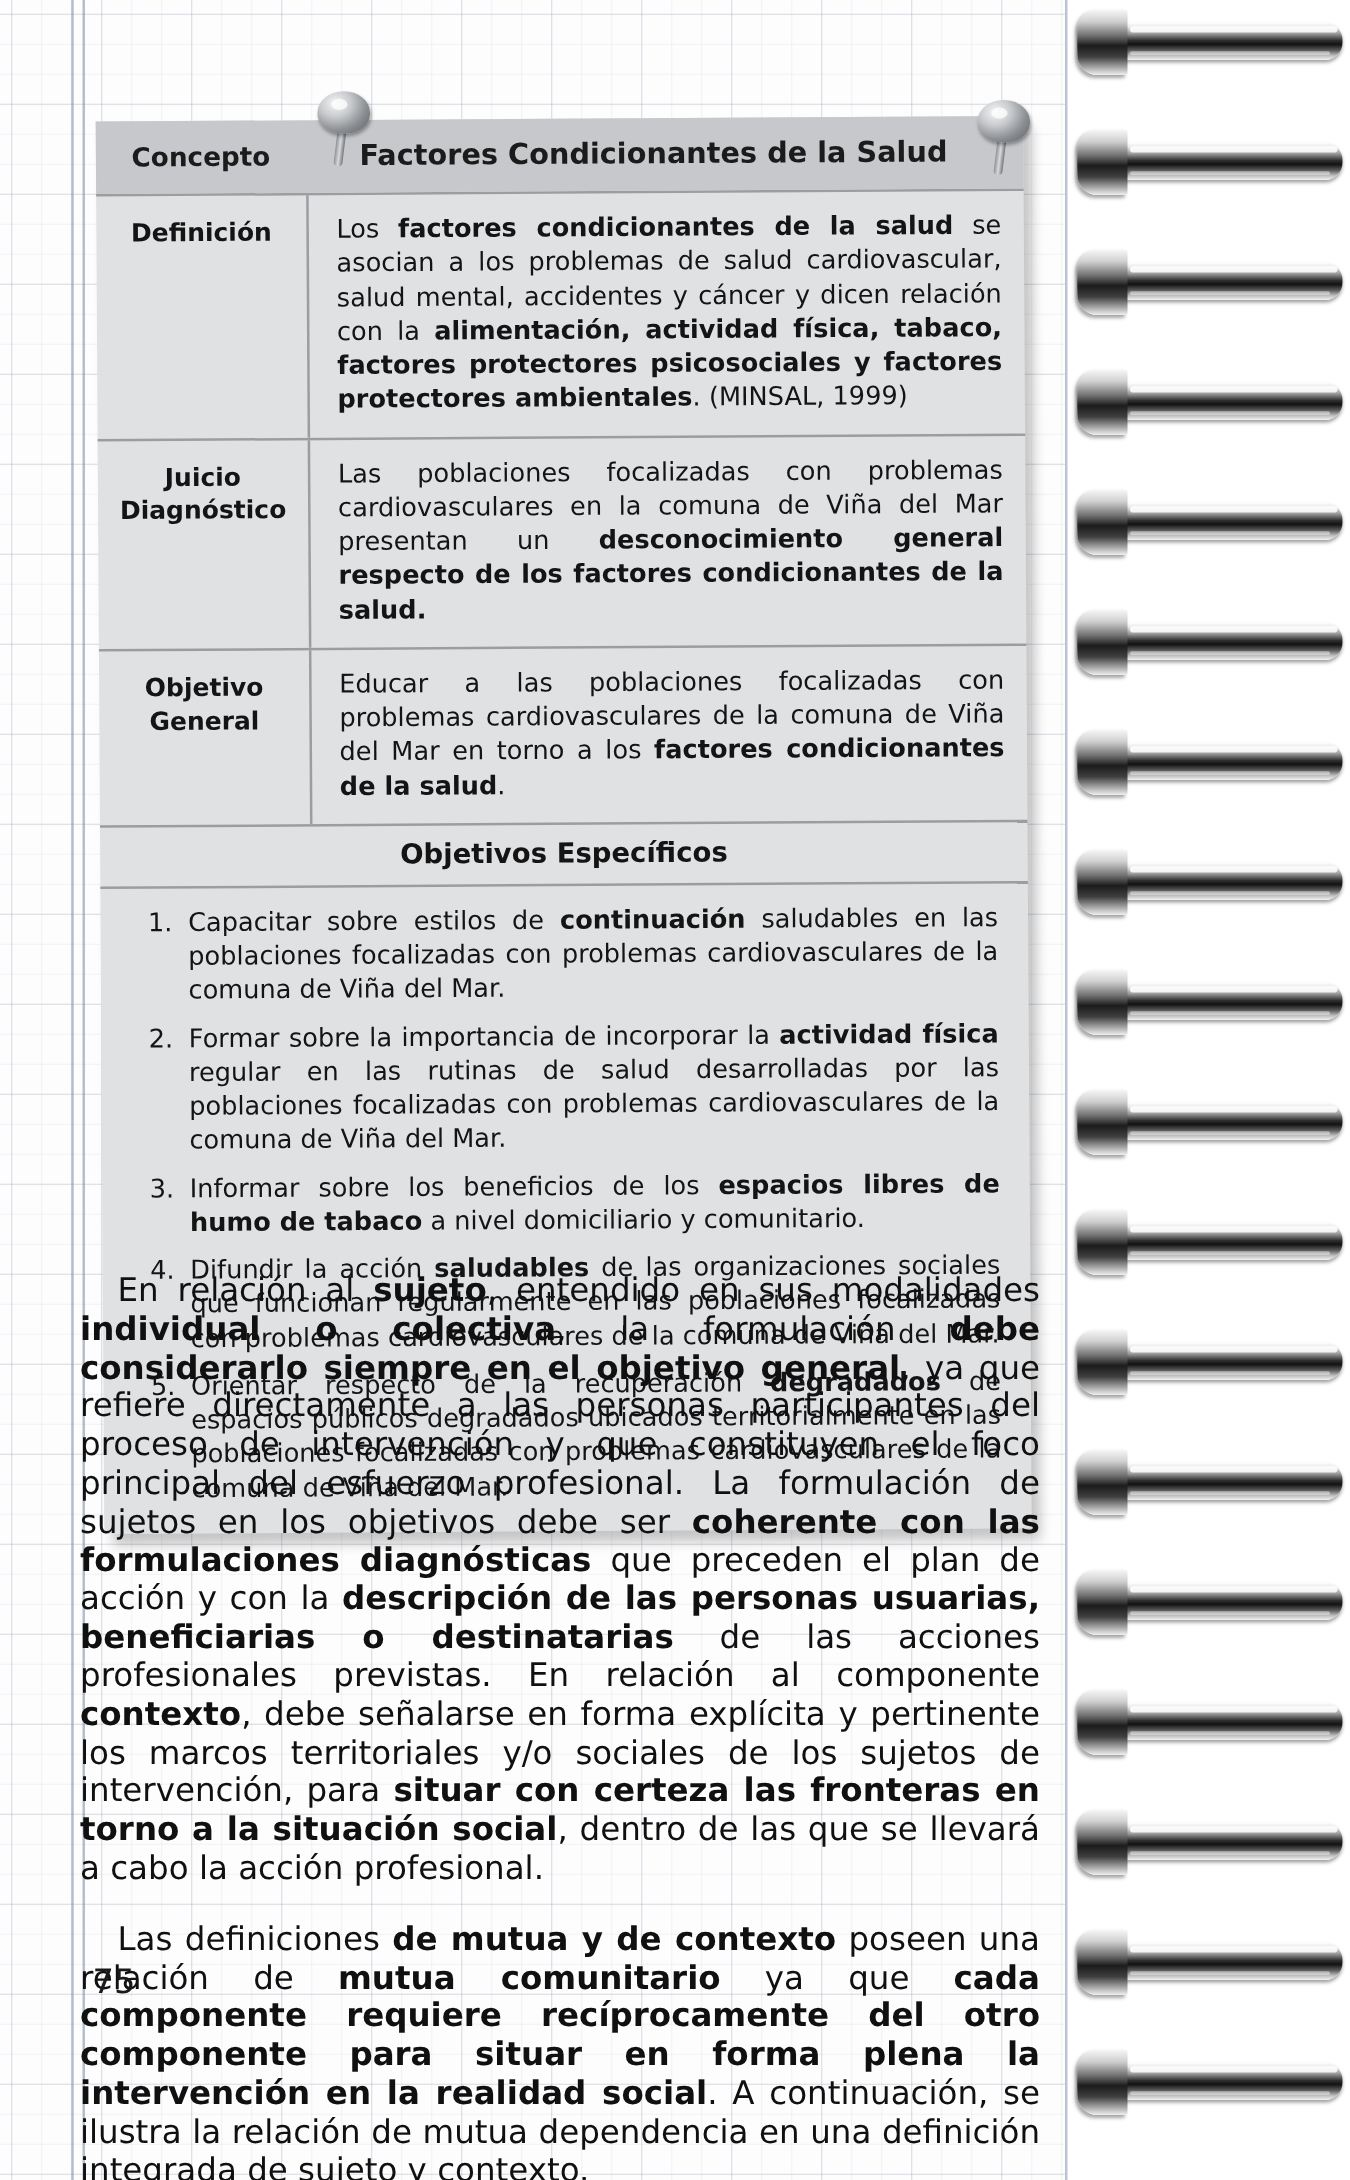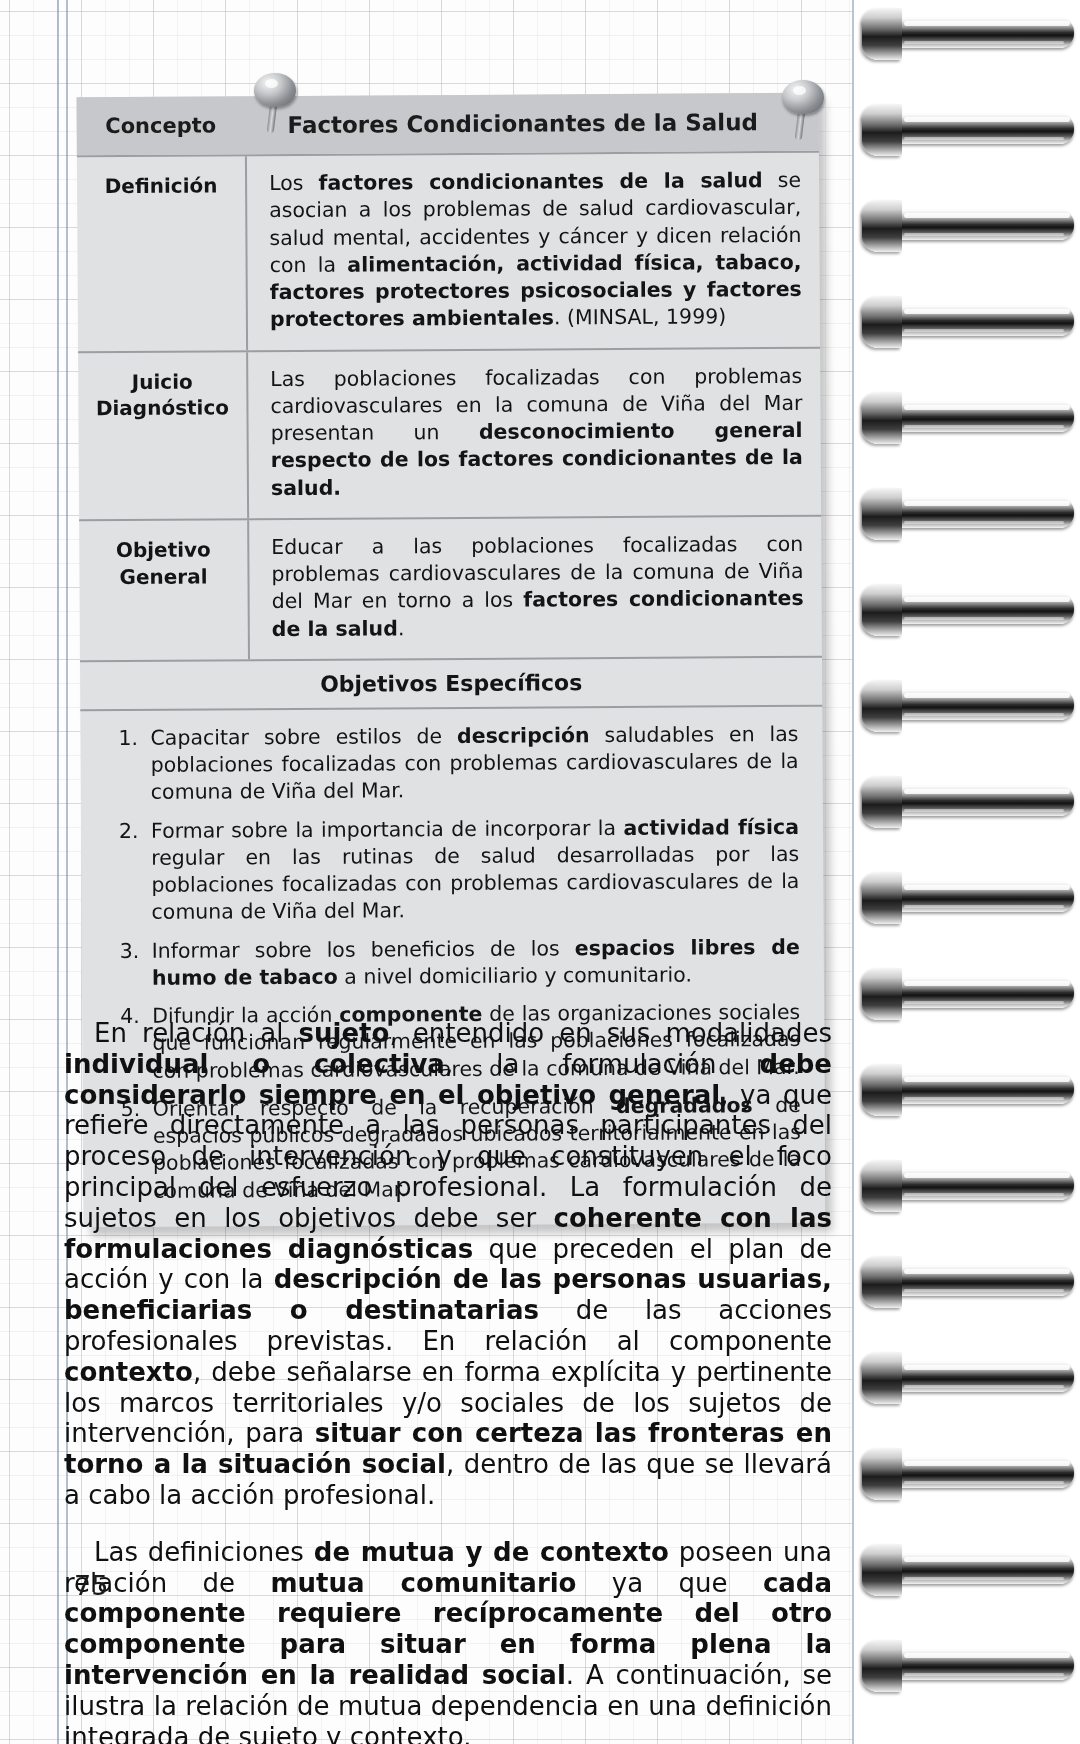--- a/index.html
+++ b/index.html
@@ -403,24 +403,24 @@
       </div>
 
       <div class="trow">
         <div class="tlabel">Objetivo General</div>
         <div class="tbody">Educar a las poblaciones focalizadas con problemas cardiovasculares de la comuna de Viña del Mar en torno a los <b>factores condicionantes de la salud</b>.</div>
       </div>
 
       <div class="obj-esp-head">Objetivos Específicos</div>
 
       <ol class="objlist" id="objlist">
-          <li>Capacitar sobre estilos de <b>descripción</b> saludables en las poblaciones focalizadas con problemas cardiovasculares de la comuna de Viña del Mar.</li>
+          <li>Capacitar sobre estilos de <b>continuación</b> saludables en las poblaciones focalizadas con problemas cardiovasculares de la comuna de Viña del Mar.</li>
           <li>Formar sobre la importancia de incorporar la <b>actividad física</b> regular en las rutinas de salud desarrolladas por las poblaciones focalizadas con problemas cardiovasculares de la comuna de Viña del Mar.</li>
           <li>Informar sobre los beneficios de los <b>espacios libres de humo de tabaco</b> a nivel domiciliario y comunitario.</li>
-          <li>Difundir la acción <b>componente</b> de las organizaciones sociales que funcionan regularmente en las poblaciones focalizadas con problemas cardiovasculares de la comuna de Viña del Mar.</li>
+          <li>Difundir la acción <b>saludables</b> de las organizaciones sociales que funcionan regularmente en las poblaciones focalizadas con problemas cardiovasculares de la comuna de Viña del Mar.</li>
           <li>Orientar respecto de la recuperación <b>degradados</b> de espacios públicos degradados ubicados territorialmente en las poblaciones focalizadas con problemas cardiovasculares de la comuna de Viña del Mar.</li>
         </ol>
 
     </div>
   </div>
 
   <div id="prose">
       <p>En relación al <b>sujeto</b>, entendido en sus modalidades <b>individual o colectiva</b>, la formulación <b>debe considerarlo siempre en el objetivo general</b>, ya que refiere directamente a las personas participantes del proceso de intervención y que constituyen el foco principal del esfuerzo profesional. La formulación de sujetos en los objetivos debe ser <b>coherente con las formulaciones diagnósticas</b> que preceden el plan de acción y con la <b>descripción de las personas usuarias, beneficiarias o destinatarias</b> de las acciones profesionales previstas. En relación al componente <b>contexto</b>, debe señalarse en forma explícita y pertinente los marcos territoriales y/o sociales de los sujetos de intervención, para <b>situar con certeza las fronteras en torno a la situación social</b>, dentro de las que se llevará a cabo la acción profesional.</p>
       <p>Las definiciones <b>de mutua y de contexto</b> poseen una relación de <b>mutua comunitario</b> ya que <b>cada componente requiere recíprocamente del otro componente para situar en forma plena la intervención en la realidad social</b>. A continuación, se ilustra la relación de mutua dependencia en una definición integrada de sujeto y contexto.</p>
     </div>

